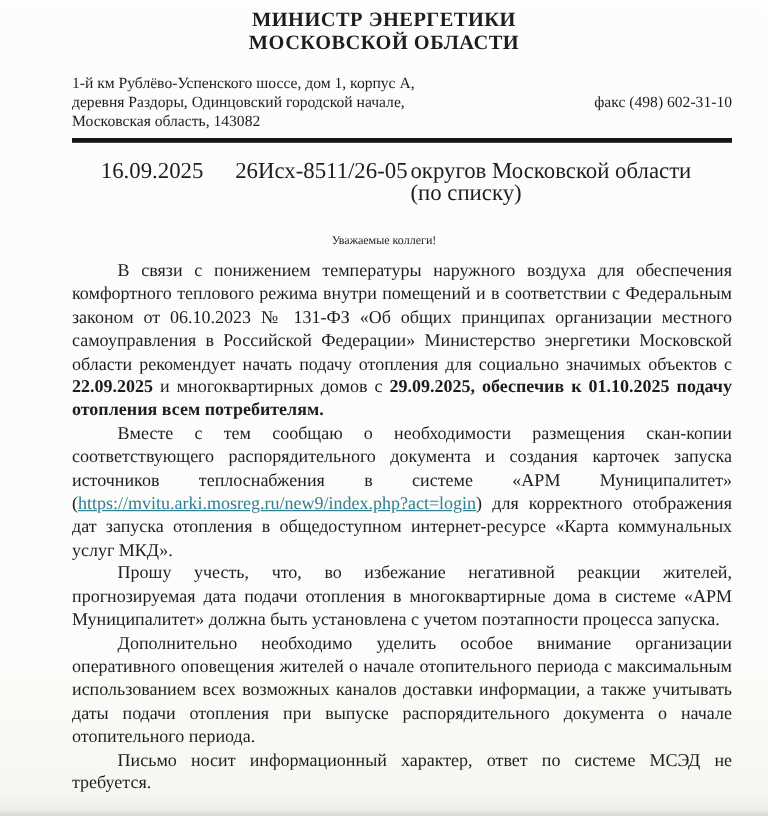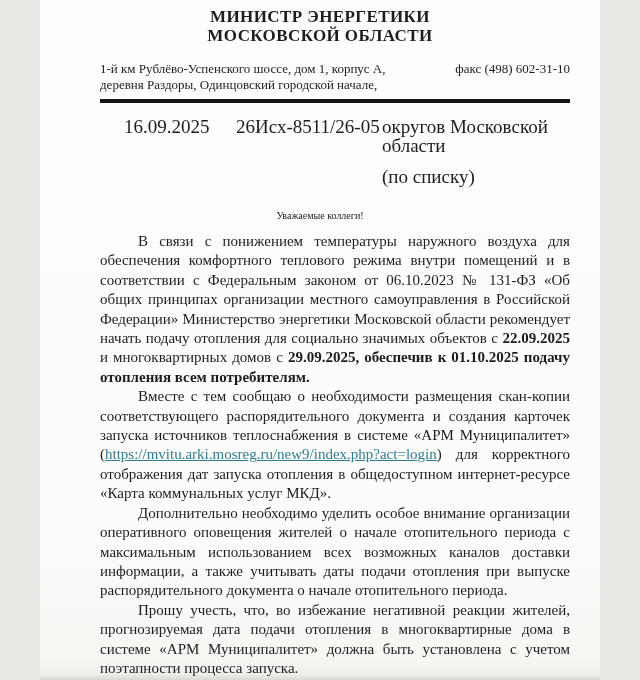--- a/index.html
+++ b/index.html
@@ -1,18 +1,18 @@
 <!DOCTYPE html>
 <html lang="ru" style="--link-color: #2e7f92;"><head>
 <meta charset="utf-8">
 <style>
   html, body { margin: 0; padding: 0; background: #e9e9e6; }
   .page {
     position: relative;
-    width: 560px;
+    width: 640px;
     height: 680px;
     margin: 0 auto;
     box-sizing: border-box;
     background: linear-gradient(180deg, #fdfdfc 0%, #fcfcfa 80%, #f6f6f3 97%, #ebebe8 100%);
     font-family: "Liberation Serif", "DejaVu Serif", serif;
     color: #1d1d1d;
     overflow: hidden;
   }
   .page::after {
     content: "";
@@ -26,38 +26,38 @@
     padding-top: 7px;
     text-align: center;
     font-weight: bold;
     font-size: 17px;
     line-height: 19px;
     letter-spacing: 0.4px;
   }
   .letterhead {
     display: flex;
     justify-content: space-between;
-    align-items: flex-start;
+    align-items: center;
     margin: 16px 30px 0 60px;
     padding-bottom: 6px;
     border-bottom: 4px solid #161616;
     font-size: 13px;
     line-height: 16px;
   }
   .letterhead .contacts { text-align: right; }
   .ref-row {
     display: flex;
     margin: 14px 30px 0 60px;
     font-size: 19px;
     line-height: 19px;
   }
   .ref-date   { margin-left: 24px; width: 112px; flex: none; }
   .ref-number { width: 146px; flex: none; }
   .recipient  { flex: 1; }
-  .recipient-note { margin-top: 12px; }
+  .recipient-note { }
   .salutation {
     margin-top: 24px;
     text-align: center;
     font-size: 10px;
   }
   .body-text {
     margin: 11px 30px 0 60px;
     font-size: 15px;
     line-height: 19.4px;
     text-align: justify;
@@ -77,38 +77,39 @@
 
   <div class="doc-title">
     <div>МИНИСТР ЭНЕРГЕТИКИ</div>
     <div>МОСКОВСКОЙ ОБЛАСТИ</div>
   </div>
 
   <div class="letterhead">
     <div class="address">
       <div>1-й км Рублёво-Успенского шоссе, дом 1, корпус А,</div>
       <div>деревня Раздоры, Одинцовский городской начале,</div>
+      <div>Московская область, 143082</div>
     </div>
     <div class="contacts">
       <div>факс (498) 602-31-10</div>
     </div>
   </div>
 
   <div class="ref-row">
     <div class="ref-date">16.09.2025</div>
     <div class="ref-number">26Исх-8511/26-05</div>
     <div class="recipient">
       <div>округов Московской области</div>
       <div class="recipient-note">(по списку)</div>
     </div>
   </div>
 
   <div class="salutation">Уважаемые коллеги!</div>
 
   <div class="body-text">
     <p><span>В связи с понижением температуры наружного воздуха для обеспечения комфортного теплового режима внутри помещений и в соответствии с Федеральным законом от 06.10.2023 № 131-ФЗ «Об общих принципах организации местного самоуправления в Российской Федерации» Министерство энергетики Московской области рекомендует начать подачу отопления для социально значимых объектов с </span><span class="b">22.09.2025</span><span> и многоквартирных домов с </span><span class="b">29.09.2025, обеспечив к 01.10.2025 подачу отопления всем потребителям.</span></p>
     <p><span>Вместе с тем сообщаю о необходимости размещения скан-копии соответствующего распорядительного документа и создания карточек запуска источников теплоснабжения в системе «АРМ Муниципалитет» (</span><a class="doc-link" href="#">https://mvitu.arki.mosreg.ru/new9/index.php?act=login</a><span>) для корректного отображения дат запуска отопления в общедоступном интернет-ресурсе «Карта коммунальных услуг МКД».</span></p>
+    <p><span>Прошу учесть, что, во избежание негативной реакции жителей, прогнозируемая дата подачи отопления в многоквартирные дома в системе «АРМ Муниципалитет» должна быть установлена с учетом поэтапности процесса запуска.</span></p>
     <p><span>Дополнительно необходимо уделить особое внимание организации оперативного оповещения жителей о начале отопительного периода с максимальным использованием всех возможных каналов доставки информации, а также учитывать даты подачи отопления при выпуске распорядительного документа о начале отопительного периода.</span></p>
-    <p><span>Прошу учесть, что, во избежание негативной реакции жителей, прогнозируемая дата подачи отопления в многоквартирные дома в системе «АРМ Муниципалитет» должна быть установлена с учетом поэтапности процесса запуска.</span></p>
     <p><span>Письмо носит информационный характер, ответ по системе МСЭД не требуется.</span></p>
   </div>
 
 </div>
 
 </body></html>

